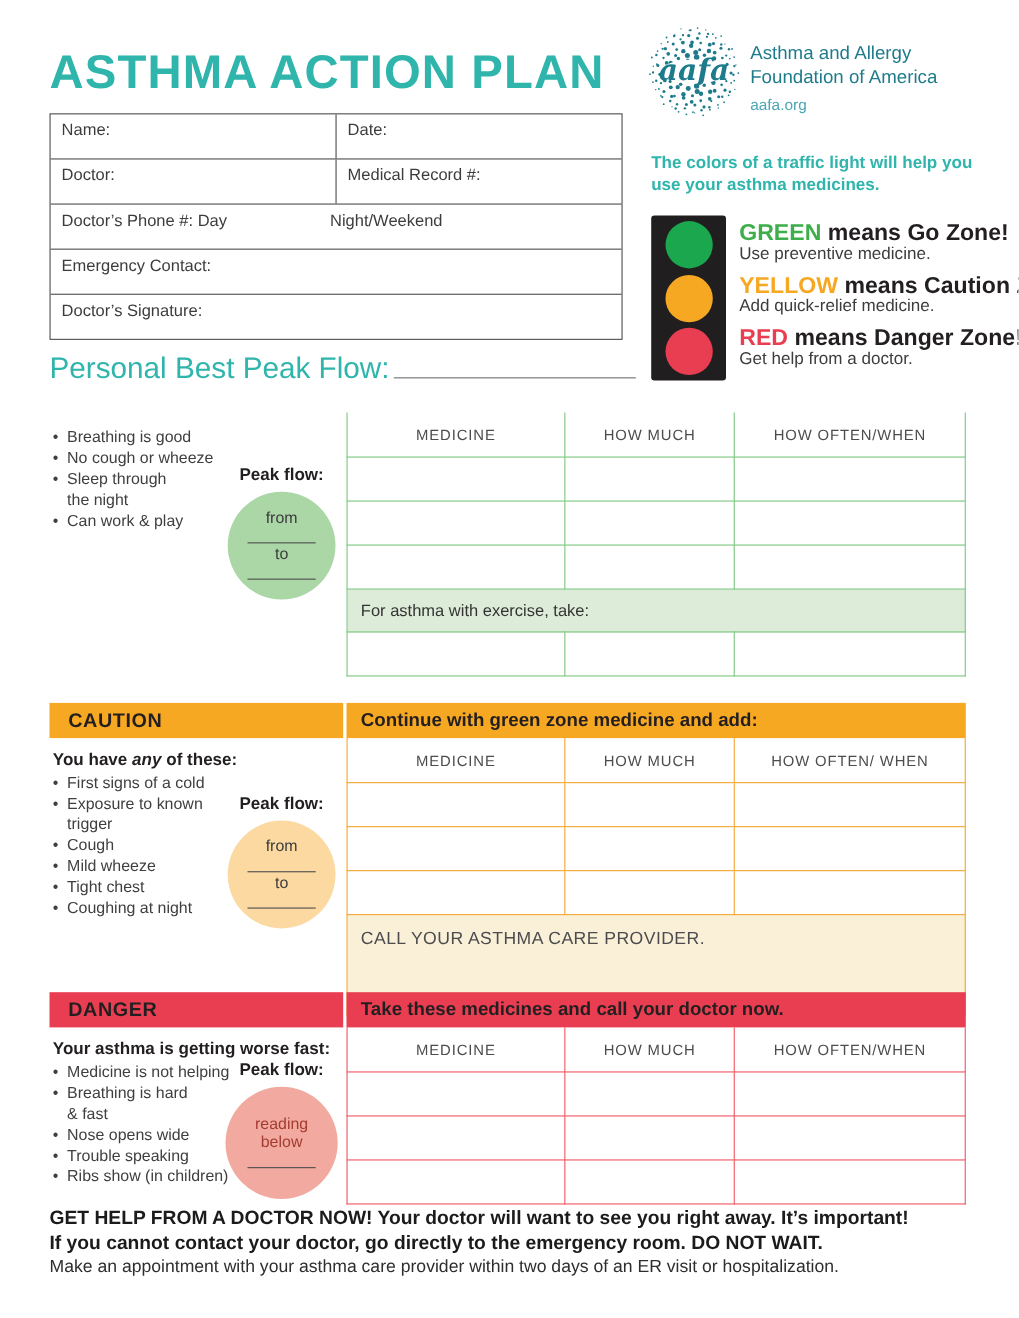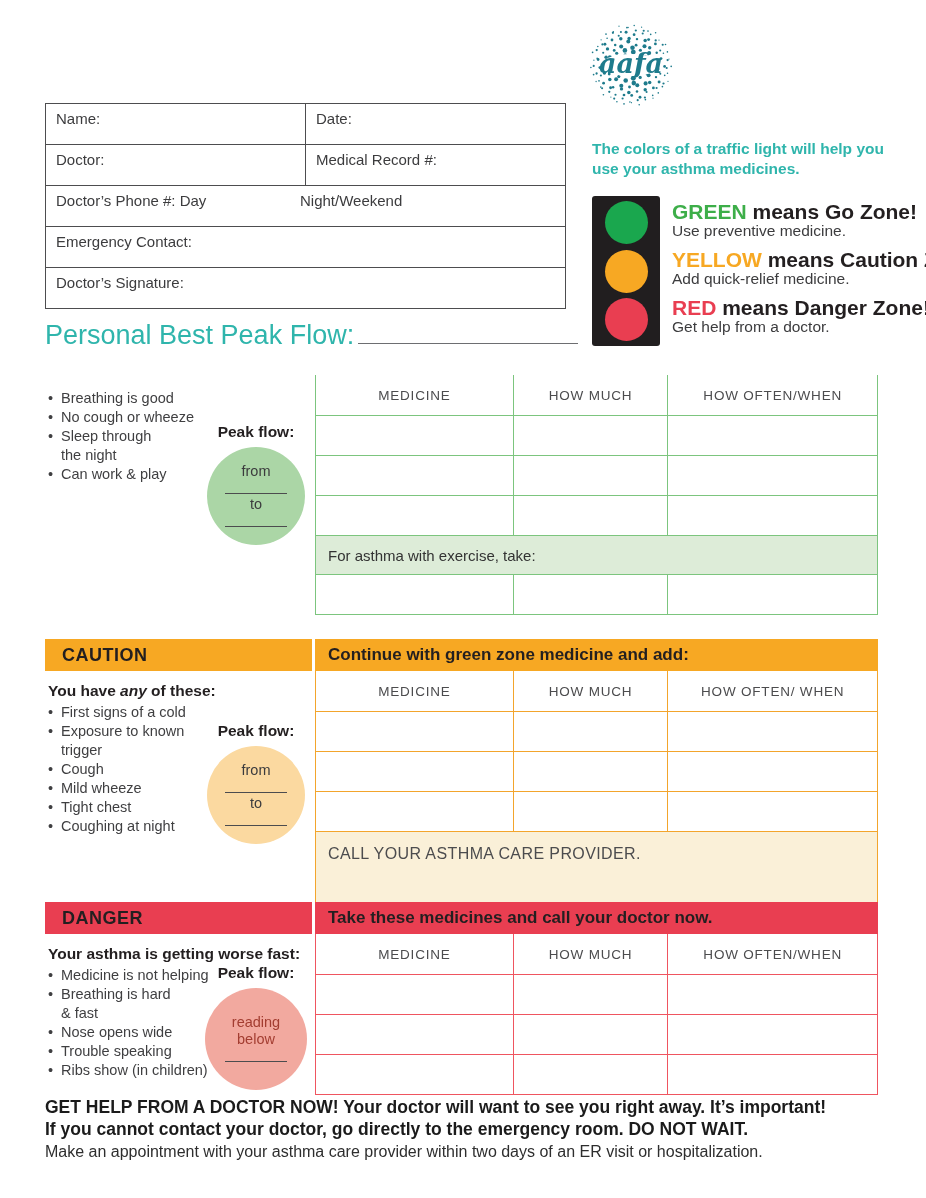--- a/index.html
+++ b/index.html
@@ -96,20 +96,21 @@
   
   .footer{position:absolute;left:45px;top:1096px;width:842px;}
   .f-bold{font-size:17.5px;font-weight:700;line-height:22px;color:#1b1b1b;}
   .f-reg{font-size:16px;margin-top:3px;color:#2e2e2e;}
 </style>
 </head>
 <body>
 
 <div id="page">
 
+  <h1 id="title">ASTHMA ACTION PLAN</h1>
 
   <div class="logo">
     <svg width="84" height="84" viewBox="0 0 84 84">
       <g id="dots-group">
           <circle cx="54.0" cy="42.0" r="1.69" fill="#1e7b8c"></circle>
           <circle cx="50.5" cy="49.2" r="2.48" fill="#1e7b8c"></circle>
           <circle cx="44.3" cy="55.2" r="2.48" fill="#1e7b8c"></circle>
           <circle cx="36.8" cy="51.0" r="1.71" fill="#1e7b8c"></circle>
           <circle cx="29.5" cy="46.5" r="2.47" fill="#1e7b8c"></circle>
           <circle cx="31.2" cy="38.1" r="2.49" fill="#1e7b8c"></circle>
@@ -251,20 +252,25 @@
           <circle cx="42.5" cy="79.7" r="0.59" fill="#1e7b8c"></circle>
           <circle cx="35.0" cy="80.9" r="0.83" fill="#1e7b8c"></circle>
           <circle cx="27.9" cy="78.7" r="0.79" fill="#1e7b8c"></circle>
           <circle cx="21.9" cy="74.1" r="0.59" fill="#1e7b8c"></circle>
           <circle cx="14.4" cy="71.7" r="0.82" fill="#1e7b8c"></circle>
           <circle cx="11.8" cy="64.1" r="0.79" fill="#1e7b8c"></circle>
         </g>
       <ellipse cx="42" cy="42" rx="30" ry="11" fill="#ffffff"></ellipse>
       <text id="logo-word" x="42" y="50" text-anchor="middle">aafa</text>
     </svg>
+    <div class="logo-text">
+      <div class="org">Asthma and Allergy</div>
+      <div class="org">Foundation of America</div>
+      <div class="url">aafa.org</div>
+    </div>
   </div>
 
   <div class="info-table">
     <div class="irow split">
       <div class="icell"><span>Name:</span></div>
       <div class="icell"><span>Date:</span></div>
     </div>
     <div class="irow split">
       <div class="icell"><span>Doctor:</span></div>
       <div class="icell"><span>Medical Record #:</span></div>

